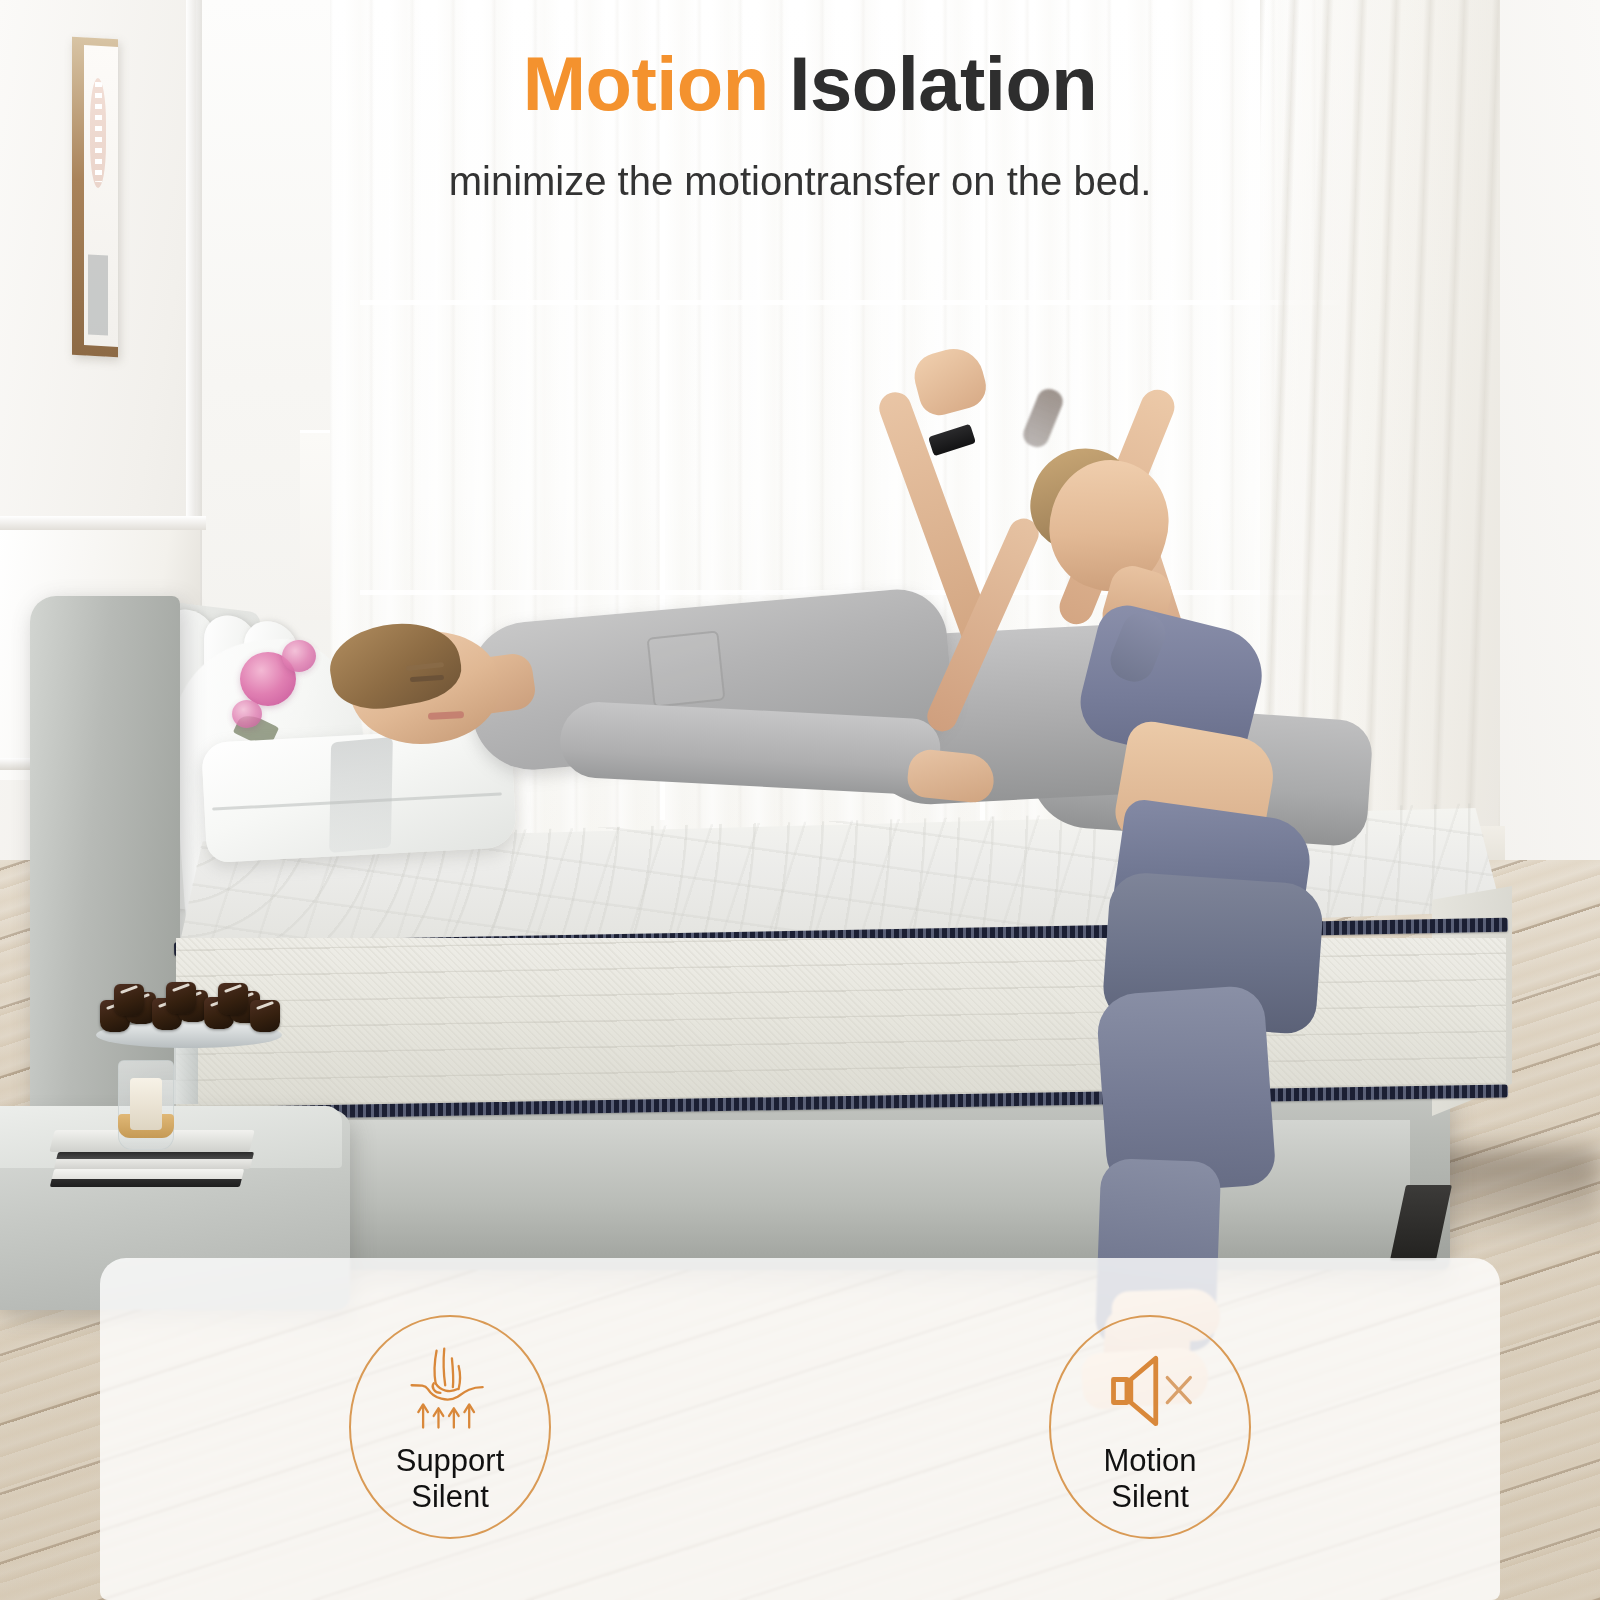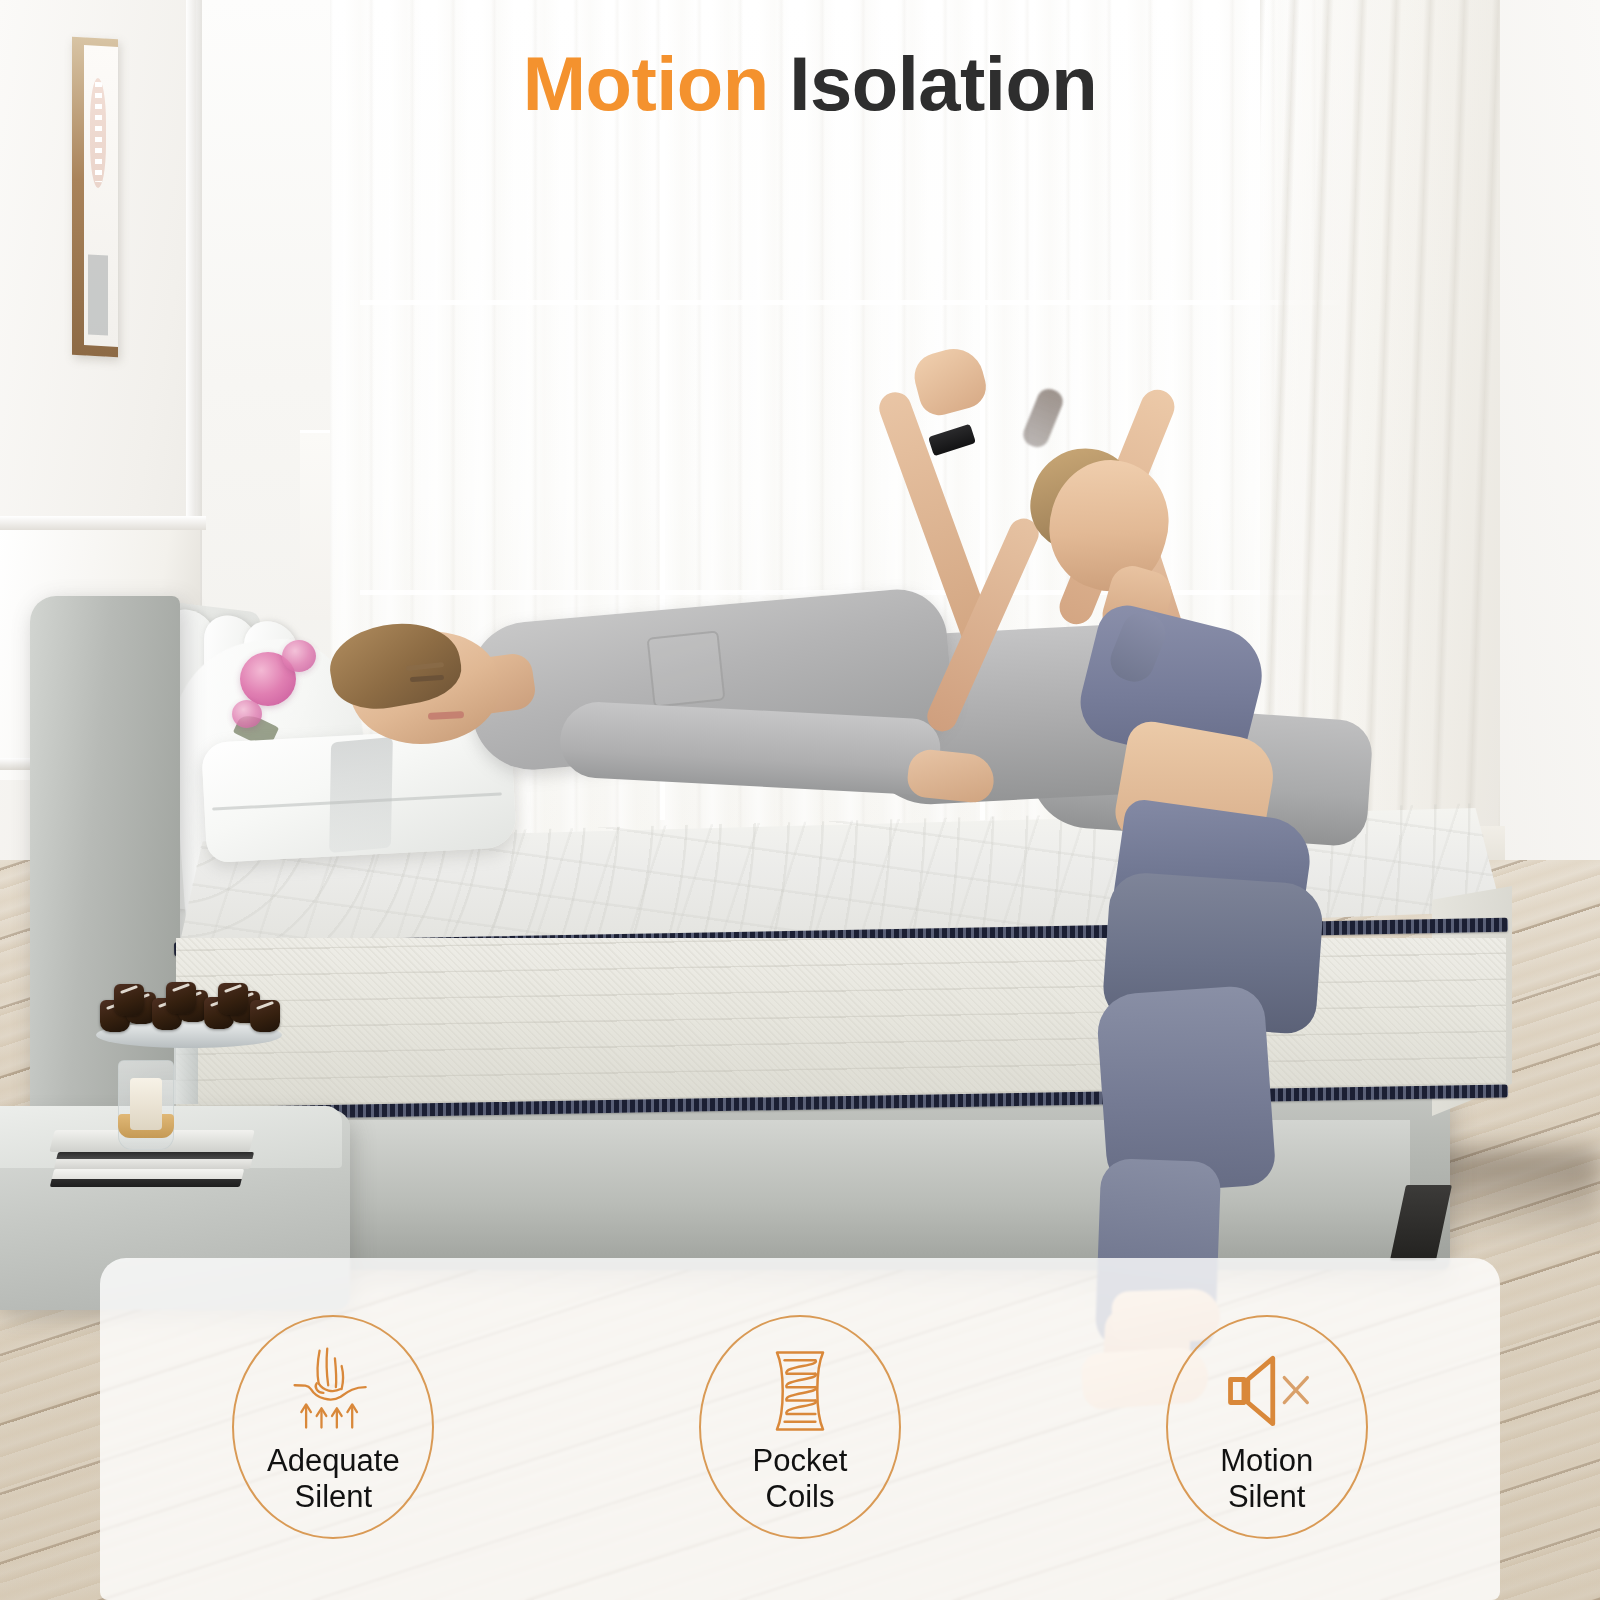--- a/index.html
+++ b/index.html
@@ -705,20 +705,21 @@
       <div class="truffle" style="left:66px;top:-6px;"></div>
       <div class="truffle" style="left:118px;top:-5px;"></div>
     </div>
   </div>
 
   <div class="headline">
     <span class="hl-accent">Motion</span><span>&nbsp;</span><span class="hl-main">Isolation</span>
   </div>
 
   <div class="subhead">
+    <div>minimize the motiontransfer on the bed.</div>
   </div>
 
   <div class="feature-panel"></div>
   <div class="badges">
 
     <div class="badge">
       <div class="badge-circle"></div>
       <div class="badge-icon">
         <svg viewBox="0 0 100 100" width="96" height="96">
           <g fill="none" stroke="#d9883a" stroke-width="2.4" stroke-linecap="round" stroke-linejoin="round">
@@ -734,45 +735,25 @@
             <line x1="38" y1="88" x2="38" y2="70"></line>
             <polyline points="33,76 38,68 43,76"></polyline>
             <line x1="54" y1="88" x2="54" y2="70"></line>
             <polyline points="49,76 54,68 59,76"></polyline>
             <line x1="70" y1="88" x2="70" y2="66"></line>
             <polyline points="65,72 70,64 75,72"></polyline>
           </g>
         </svg>
       </div>
       <div class="badge-label">
-        <div>Adequate</div>
+        <div>Support</div>
         <div>Silent</div>
       </div>
     </div>
 
-    <div class="badge">
-      <div class="badge-circle"></div>
-      <div class="badge-icon">
-        <svg viewBox="0 0 100 100" width="96" height="96">
-          <g fill="none" stroke="#d9883a" stroke-width="2.6" stroke-linecap="round" stroke-linejoin="round">
-            <path d="M26 10 L74 10 C66 28, 66 72, 74 90 L26 90 C34 72, 34 28, 26 10 Z"></path>
-            <path d="M34 18 L66 18"></path>
-            <path d="M66 18 C72 24, 32 24, 36 32 L66 32"></path>
-            <path d="M66 32 C72 38, 32 38, 36 46 L66 46"></path>
-            <path d="M66 46 C72 52, 32 52, 36 60 L66 60"></path>
-            <path d="M66 60 C72 66, 32 66, 36 74 L66 74"></path>
-            <path d="M34 82 L66 82"></path>
-          </g>
-        </svg>
-      </div>
-      <div class="badge-label">
-        <div>Pocket</div>
-        <div>Coils</div>
-      </div>
-    </div>
 
     <div class="badge">
       <div class="badge-circle"></div>
       <div class="badge-icon">
         <svg viewBox="0 0 100 100" width="96" height="96">
           <g fill="none" stroke="#d9883a" stroke-width="5" stroke-linecap="round" stroke-linejoin="round">
             <path d="M12 38 L26 38 L26 62 L12 62 Z"></path>
             <path d="M30 38 L56 16 L56 84 L30 62 Z"></path>
           </g>
           <g stroke="#d9a06a" stroke-width="3.4" stroke-linecap="round">

